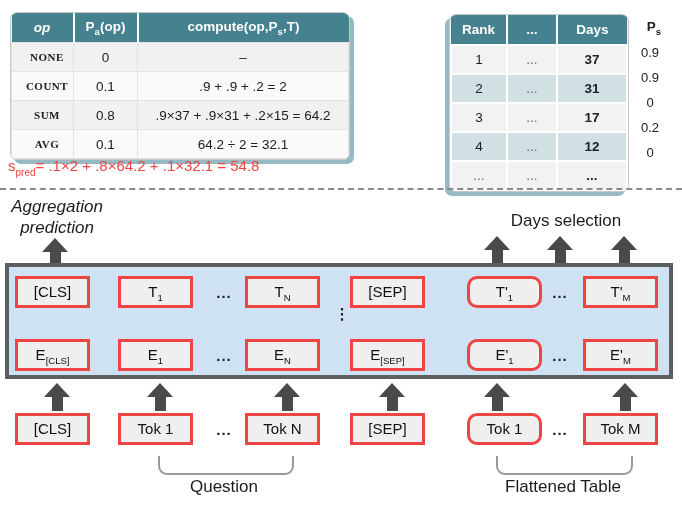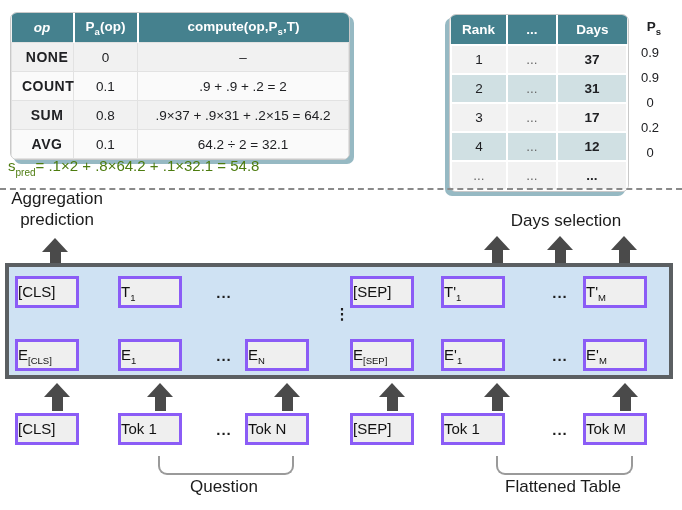--- a/index.html
+++ b/index.html
@@ -16,63 +16,63 @@
   table { border-collapse:collapse; width:100%; table-layout:fixed; }
   th { background:#45818e; color:#ffffff; font-weight:bold; font-size:13.5px; height:27px; border-right:2px solid #ffffff; }
   th:last-child { border-right:none;margin-top:48px; }
   td { text-align:center; font-size:13.5px; height:26px; }
   .left-card td { border:1px solid #e2e2e2; }
   .left-card tr.odd  td { background:#f1f1f1; }
   .left-card tr.even td { background:#fafafa; }
   .right-card td { border:2px solid #ffffff; height:25px; }
   .right-card tr.gray td { background:#f2f2f2; }
   .right-card tr.teal td { background:#d0e0e3; }
-  .op-cell { font-family:Liberation Sans, sans-serif; font-weight:bold; font-size:14px; letter-spacing:.5px;padding-left:10px; }
+  .op-cell { font-family:Liberation Serif, serif; font-weight:bold; font-size:11px; letter-spacing:.5px;padding-left:10px; }
   .bold-cell { font-weight:bold; }
   .dim { color:#6a6a6a; }
   .it { font-style:italic; }
   .sb { font-size:9.5px; vertical-align:-4px; line-height:normal; }
 
   
   .ps-col { left:630px; top:14px; width:40px; text-align:center; }
   .ps-col .ps-head { height:26px; line-height:26px; font-weight:bold; font-size:13.5px;padding-left:8px; }
   .ps-col .ps-val  { height:25px; line-height:25px; font-size:13px; }
 
   
-  .formula { left:8px; top:157px; font-size:15px; color:#4d7c0f; }
+  .formula { left:8px; top:157px; font-size:15px; color:#ef4444; }
   .formula .sb { font-size:10px; vertical-align:-5px; }
 
   
   .dashed { left:0; top:188px; width:682px; height:0; border-top:2px dashed #8a8a8a; }
 
   
   .bluebox { left:5px; top:263px; width:668px; height:116px; box-sizing:border-box;
              background:#cfe2f3; border:4px solid #5b5f62; }
-  .cell { position:absolute; width:64px; height:32px; box-sizing:border-box;
-          background:#efefef; border:3px solid #8b5cf6; text-align:left;
+  .cell { position:absolute; width:75px; height:32px; box-sizing:border-box;
+          background:#efefef; border:3px solid #ef4444; text-align:center;
           line-height:26px; font-size:15px; color:#111111; }
   .rT  { top:276px; } .rE { top:339px; } .rK { top:413px; }
   .c1 { left:15px; } .c2 { left:118px; } .c4 { left:245px; }
-  .c5 { left:350px; } .c6 { left:441px; } .c8 { left:583px; }
+  .c5 { left:350px; } .c6 { left:467px;border-radius:10px; } .c8 { left:583px; }
   .hdots { position:absolute; width:36px; text-align:center; font-weight:bold;
            font-size:15px; letter-spacing:1px; color:#1d1d1d; }
   .d1 { left:206px; } .d2 { left:542px; }
   .vdots { left:334px; top:309px; width:16px; text-align:center;
            font-size:15px; font-weight:bold; line-height:10px; color:#1d1d1d; }
 
   
   .arrow { position:absolute; width:26px; }
   .arrow .head { width:0; height:0; border-left:13px solid transparent;
                  border-right:13px solid transparent; border-bottom:14px solid #4a4a4a; }
   .arrow .shaft { width:11px; background:#4a4a4a; margin:0 auto; }
   .sh12 .shaft { height:12px; } .sh14 .shaft { height:14px; }
 
   
   .big-label { position:absolute; font-size:17px; color:#1c1c1c; text-align:center; }
-  .agg-label { left:0; top:188px; width:114px; line-height:21px; }
+  .agg-label { left:0; top:196px; width:114px; line-height:21px;font-style:italic; }
   .cs-label  { left:466px; top:211px; width:200px; }
   .bracket { position:absolute; top:456px; height:17px; border:2px solid #9a9a9a;
              border-top:none; border-radius:0 0 9px 9px; }
   .q-bracket { left:158px; width:132px; }
   .f-bracket { left:496px; width:133px; }
   .q-label { left:158px; top:477px; width:132px; }
   .f-label { left:463px; top:477px; width:200px; }
 </style>
 </head>
 <body>
@@ -194,20 +194,21 @@
   <div class="arrow sh14" style="left:611px; top:236px;">
       <div class="head"></div>
       <div class="shaft"></div>
     </div>
 
   <div class="abs bluebox"></div>
 
   <div class="cell rT c1"><span>[CLS]</span><span class="sb"></span></div>
   <div class="cell rT c2"><span>T</span><span class="sb">1</span></div>
   <div class="hdots d1" style="top:284px;">...</div>
+  <div class="cell rT c4"><span>T</span><span class="sb">N</span></div>
   <div class="cell rT c5"><span>[SEP]</span><span class="sb"></span></div>
   <div class="cell rT c6"><span>T'</span><span class="sb">1</span></div>
   <div class="hdots d2" style="top:284px;">...</div>
   <div class="cell rT c8"><span>T'</span><span class="sb">M</span></div>
 
   <div class="abs vdots">⋮</div>
 
   <div class="cell rE c1"><span>E</span><span class="sb">[CLS]</span></div>
   <div class="cell rE c2"><span>E</span><span class="sb">1</span></div>
   <div class="hdots d1" style="top:347px;">...</div>

